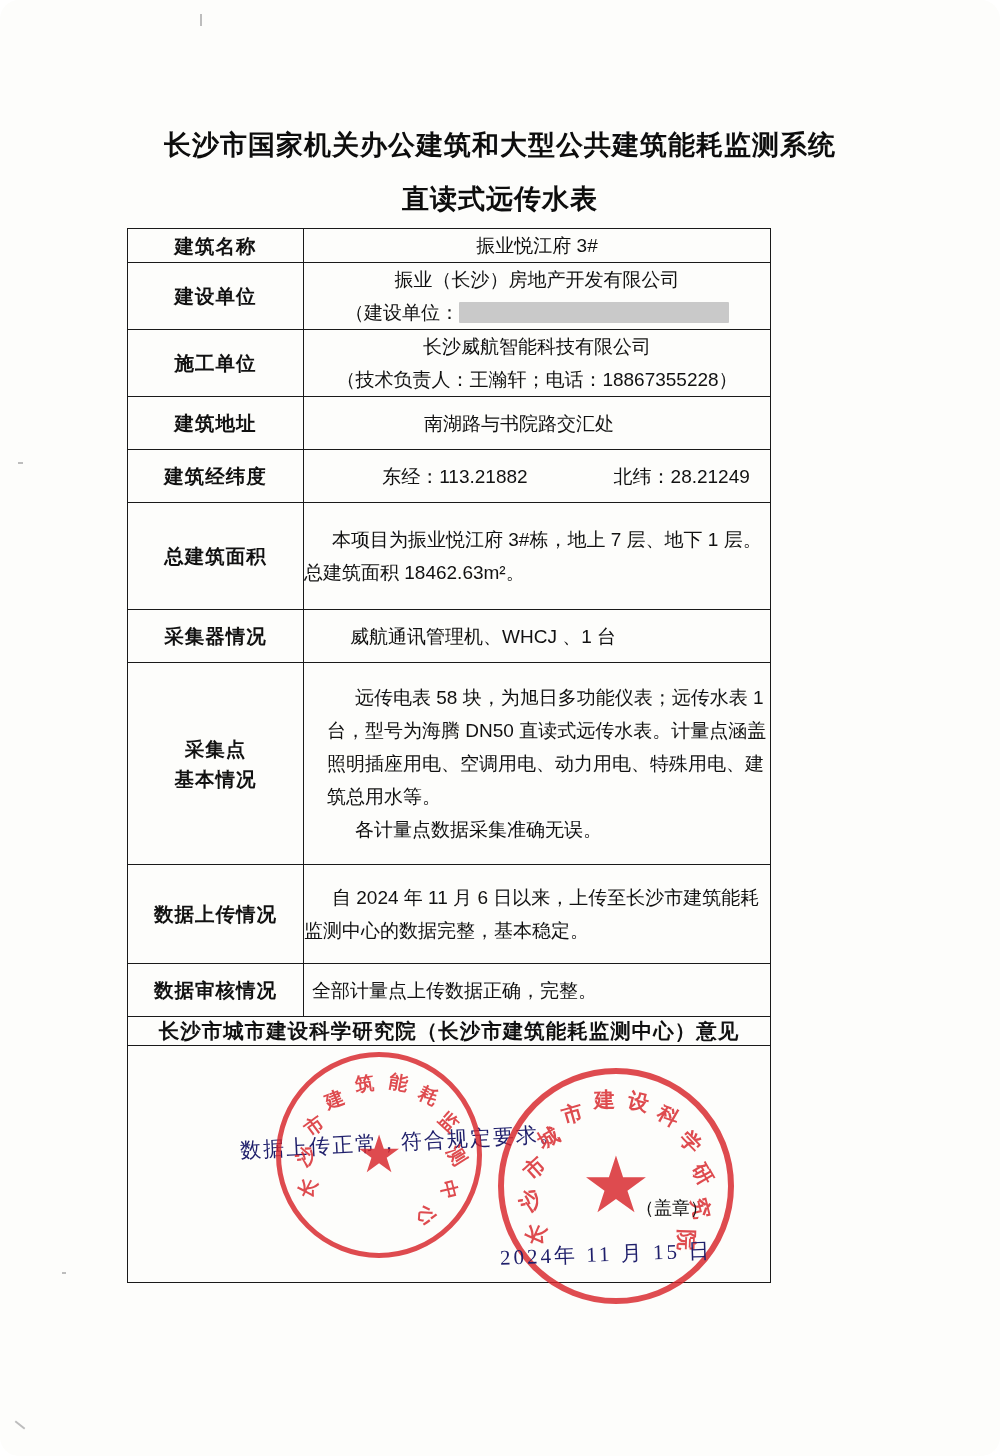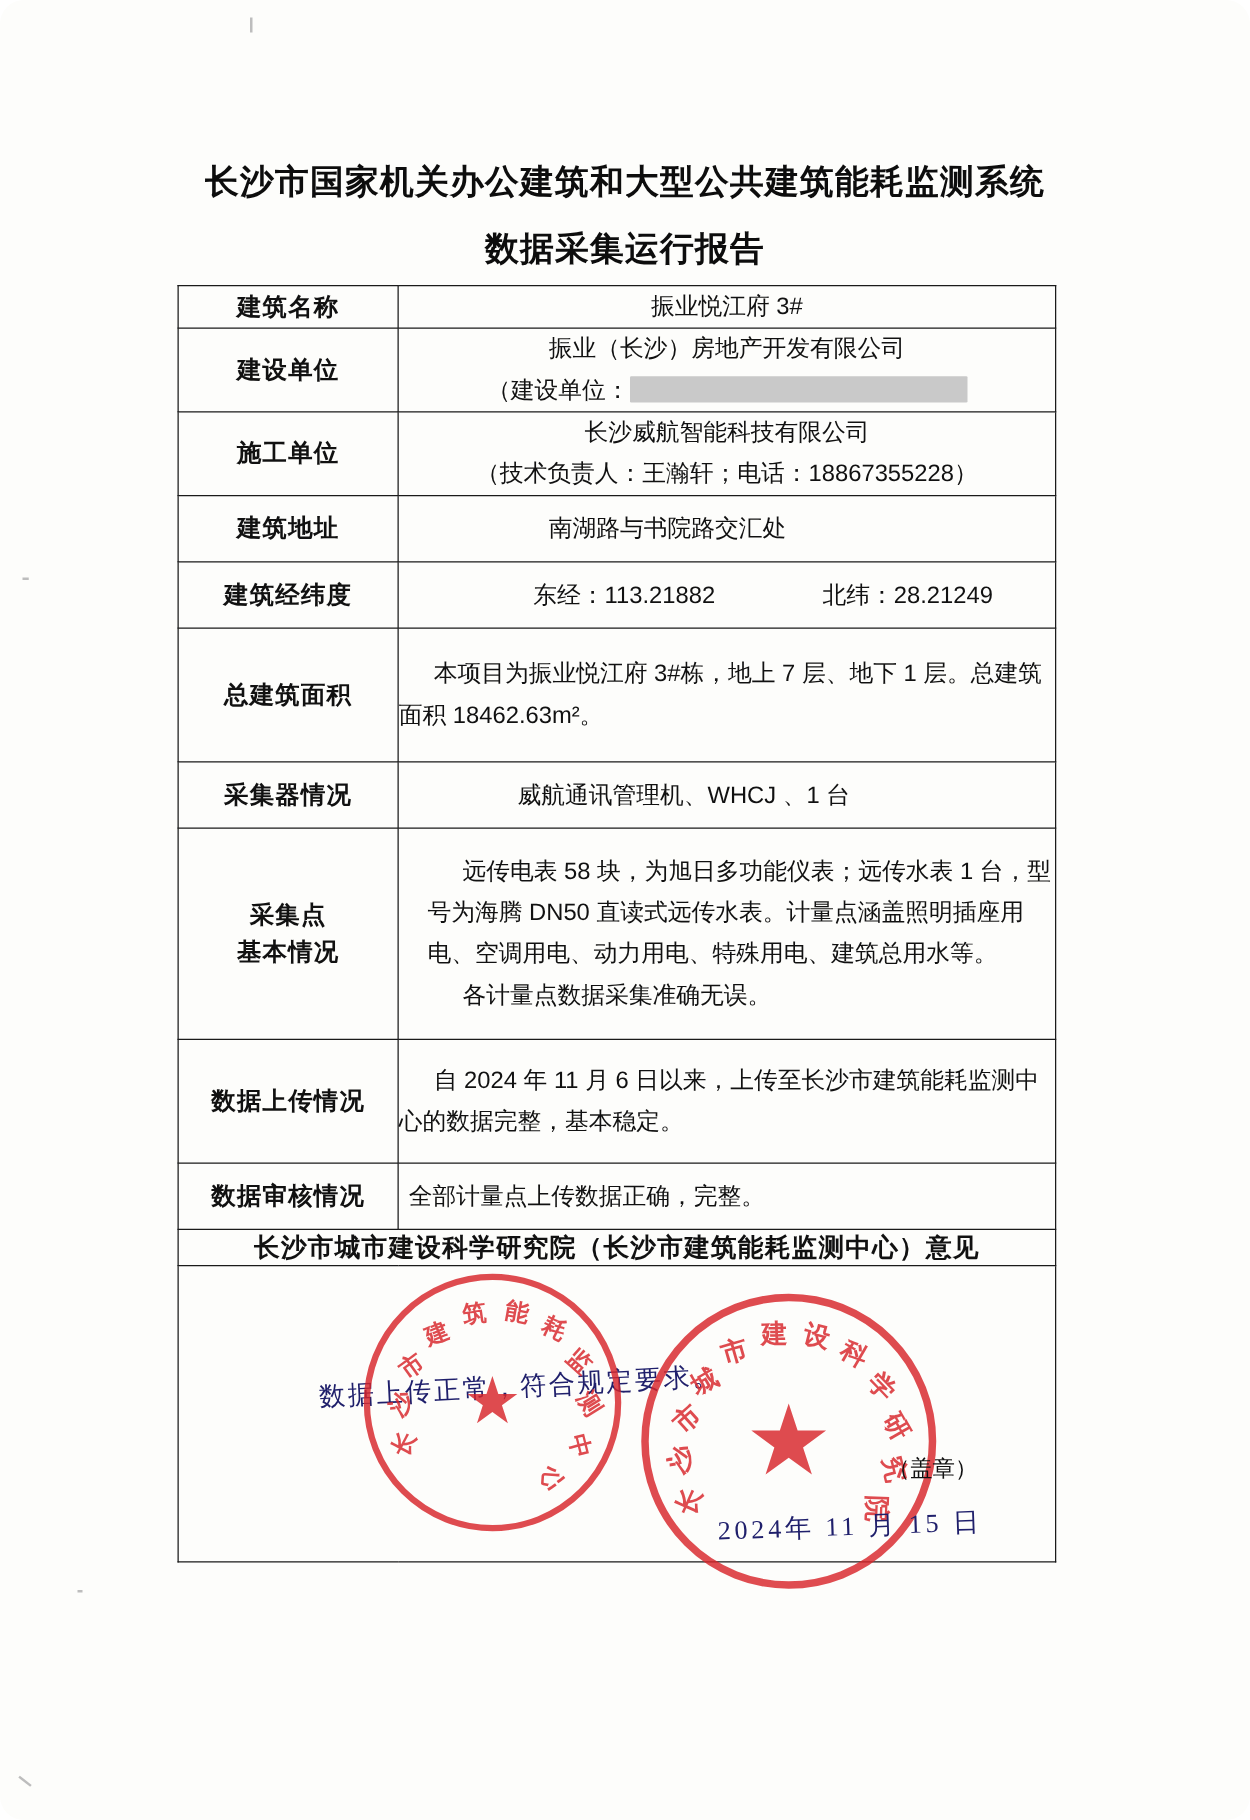--- a/index.html
+++ b/index.html
@@ -36,23 +36,23 @@
   .title-line {
     font-size: 27px;
     font-weight: bold;
     letter-spacing: 1px;
     line-height: 54px;
     color: #0d0d0d;
     font-family: "Liberation Sans", "DejaVu Sans", sans-serif;
   }
   .doc-table {
     position: absolute;
-    left: 142px;
+    left: 127px;
     top: 228px;
-    width: 703px;
+    width: 644px;
     border-collapse: collapse;
     table-layout: fixed;
     padding-left: 36px;
   }
   .doc-table td {
     border: 1.6px solid #1a1a1a;
     vertical-align: middle;
     padding: 0;
   }
   .label-cell {
@@ -188,21 +188,21 @@
 
 <div class="page">
 
   <div class="speck" style="left:200px;top:14px;width:2px;height:12px;"></div>
   <div class="speck" style="left:18px;top:462px;width:5px;height:2px;"></div>
   <div class="speck" style="left:62px;top:1272px;width:4px;height:2px;"></div>
   <div class="speck" style="left:14px;top:1424px;width:12px;height:2px;transform:rotate(38deg);"></div>
 
   <div class="title-block">
     <div class="title-line">长沙市国家机关办公建筑和大型公共建筑能耗监测系统</div>
-    <div class="title-line">数据采集运行报告</div>
+    <div class="title-line">直读式远传水表</div>
   </div>
 
   <table class="doc-table">
     <tbody>
 
       <tr>
         <td class="label-cell">建筑名称</td>
         <td class="value-cell v-center">振业悦江府 3#</td>
       </tr>
 
@@ -242,21 +242,21 @@
       </tr>
 
       <tr>
         <td class="label-cell">总建筑面积</td>
         <td class="value-cell v-indent" style="padding-top:20px;padding-bottom:20px;">本项目为振业悦江府 3#栋，地上 7 层、地下 1 层。总建筑面积 18462.63m²。</td>
       </tr>
 
       <tr class="row-h1">
         <td class="label-cell">采集器情况</td>
         <td class="value-cell">
-          <span style="margin-left:95px;">威航通讯管理机、WHCJ 、1 台</span>
+          <span style="margin-left:46px;">威航通讯管理机、WHCJ 、1 台</span>
         </td>
       </tr>
 
       <tr>
         <td class="label-cell">
           <span class="sub">采集点</span>
           <span class="sub">基本情况</span>
         </td>
         <td class="value-cell" style="padding-top:18px;padding-bottom:18px;">
           <div class="v-indent">远传电表 58 块，为旭日多功能仪表；远传水表 1 台，型号为海腾 DN50 直读式远传水表。计量点涵盖照明插座用电、空调用电、动力用电、特殊用电、建筑总用水等。</div>

